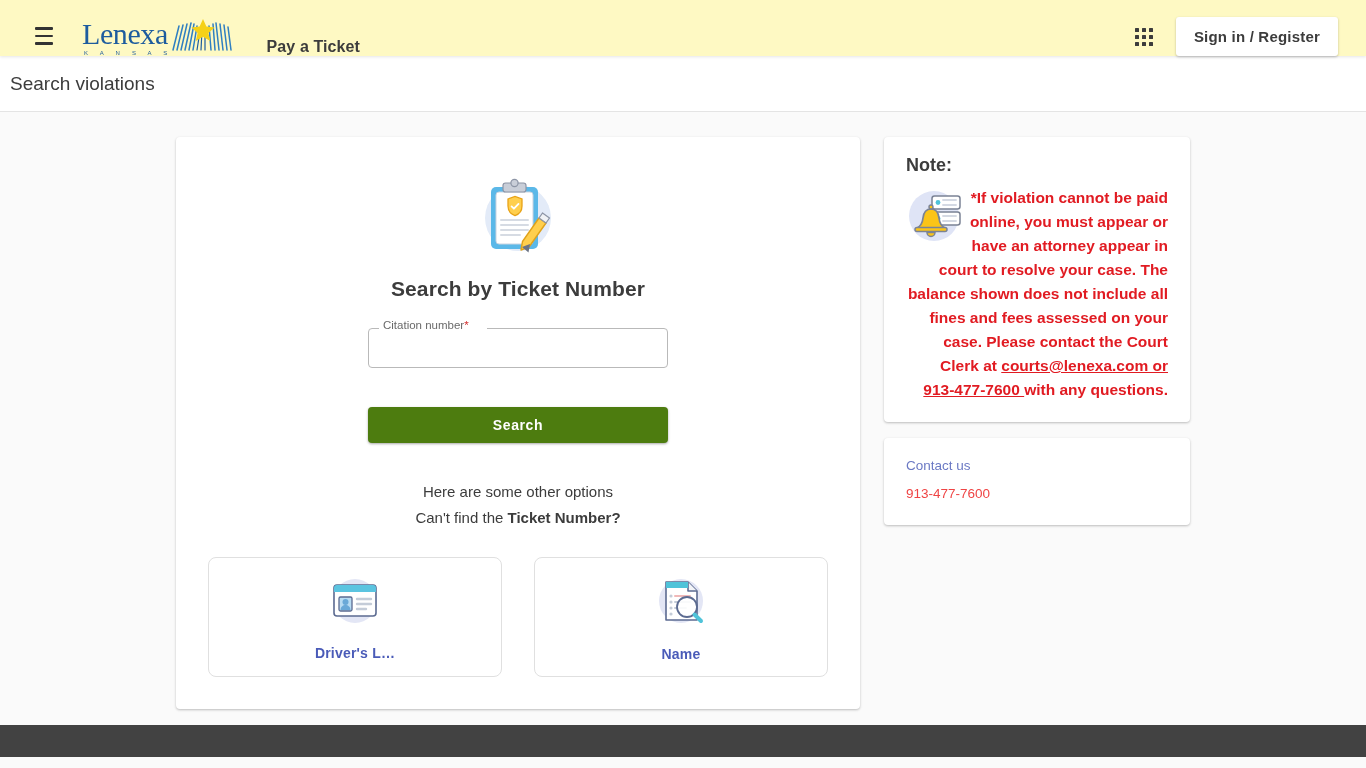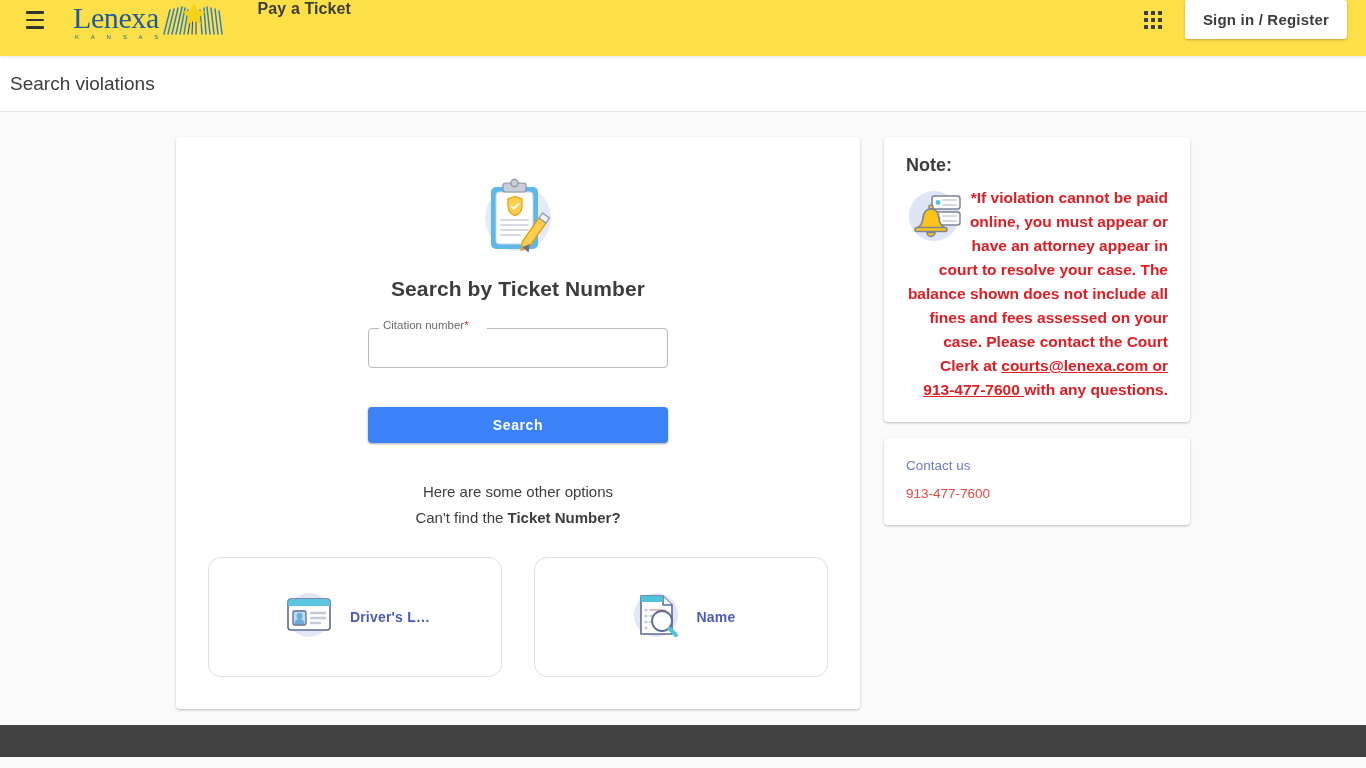--- a/index.html
+++ b/index.html
@@ -7,24 +7,24 @@
     width: 1366px; height: 768px;
     font-family: "Liberation Sans", sans-serif;
     background: #fafafa;
     overflow: hidden;
   }
 
   
   .header {
     position: relative;
     height: 56px;
-    background: #fde047;
-    display: flex;
-    align-items: flex-start;
-    padding: 0 19px;
+    background: #fef9c3;
+    display: flex;
+    align-items: flex-end;
+    padding: 0 28px;
     box-shadow: 0 1px 3px rgba(0,0,0,0.10);
     z-index: 5;
   }
   .hamburger {
     width: 40px; height: 40px;
     display: flex; flex-direction: column;
     justify-content: center; align-items: center;
     gap: 5px;
     cursor: pointer;
     margin-left: -4px;
@@ -203,21 +203,21 @@
     background: transparent;
     font-family: "Liberation Sans", sans-serif;
     font-size: 14px;
     color: #222;
     padding: 0 14px;
   }
 
   .search-btn {
     width: 300px;
     height: 36px;
-    background: #3b82f6;
+    background: #4d7c0f;
     color: #ffffff;
     border: none;
     border-radius: 4px;
     font-family: "Liberation Sans", sans-serif;
     font-size: 14px;
     font-weight: bold;
     letter-spacing: 0.6px;
     cursor: pointer;
     box-shadow: 0 1px 3px rgba(0,0,0,0.22), 0 1px 2px rgba(0,0,0,0.14);
     margin-bottom: 36px;
@@ -233,24 +233,24 @@
   .hint b { font-weight: bold; }
 
   .options {
     display: flex;
     gap: 32px;
   }
   .option-card {
     width: 294px;
     height: 120px;
     border: 1px solid #e0e0e0;
-    border-radius: 13px;
+    border-radius: 8px;
     background: #ffffff;
     display: flex;
-    flex-direction: row;
+    flex-direction: column;
     align-items: center;
     justify-content: center;
     cursor: pointer;
     gap: 12px;
   }
   .option-label {
     font-size: 14px;
     font-weight: bold;
     color: #4a5bb8;
     letter-spacing: 0.2px;

